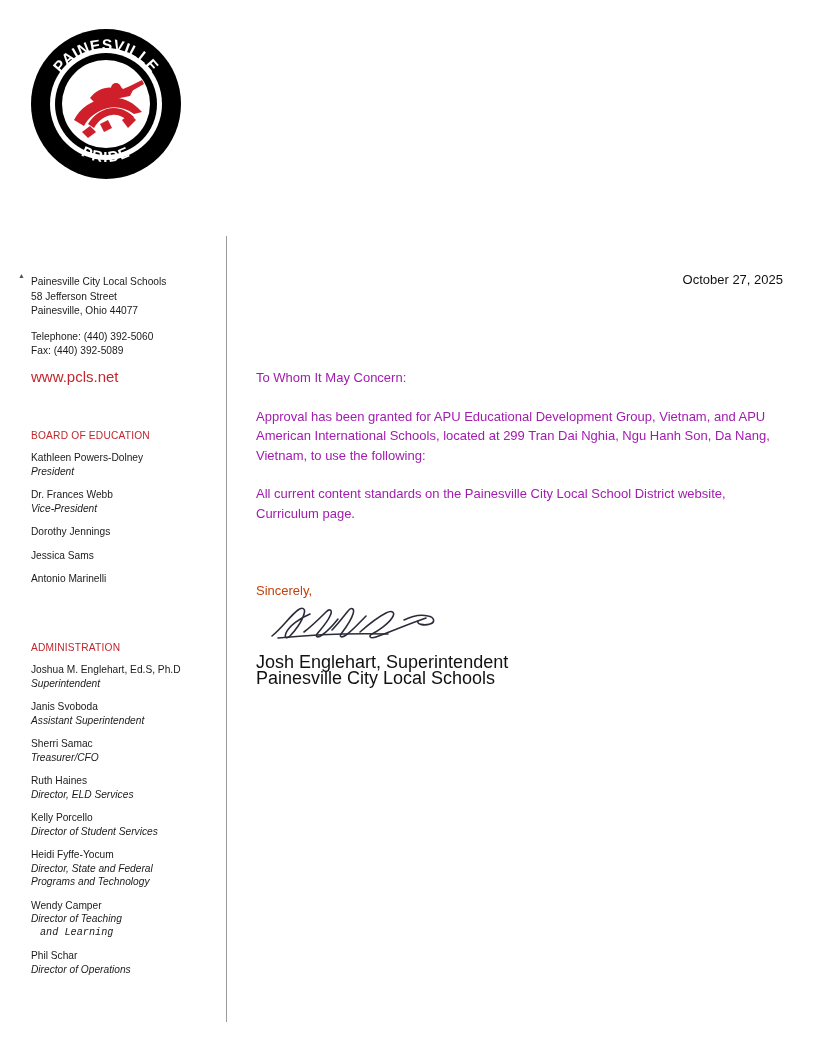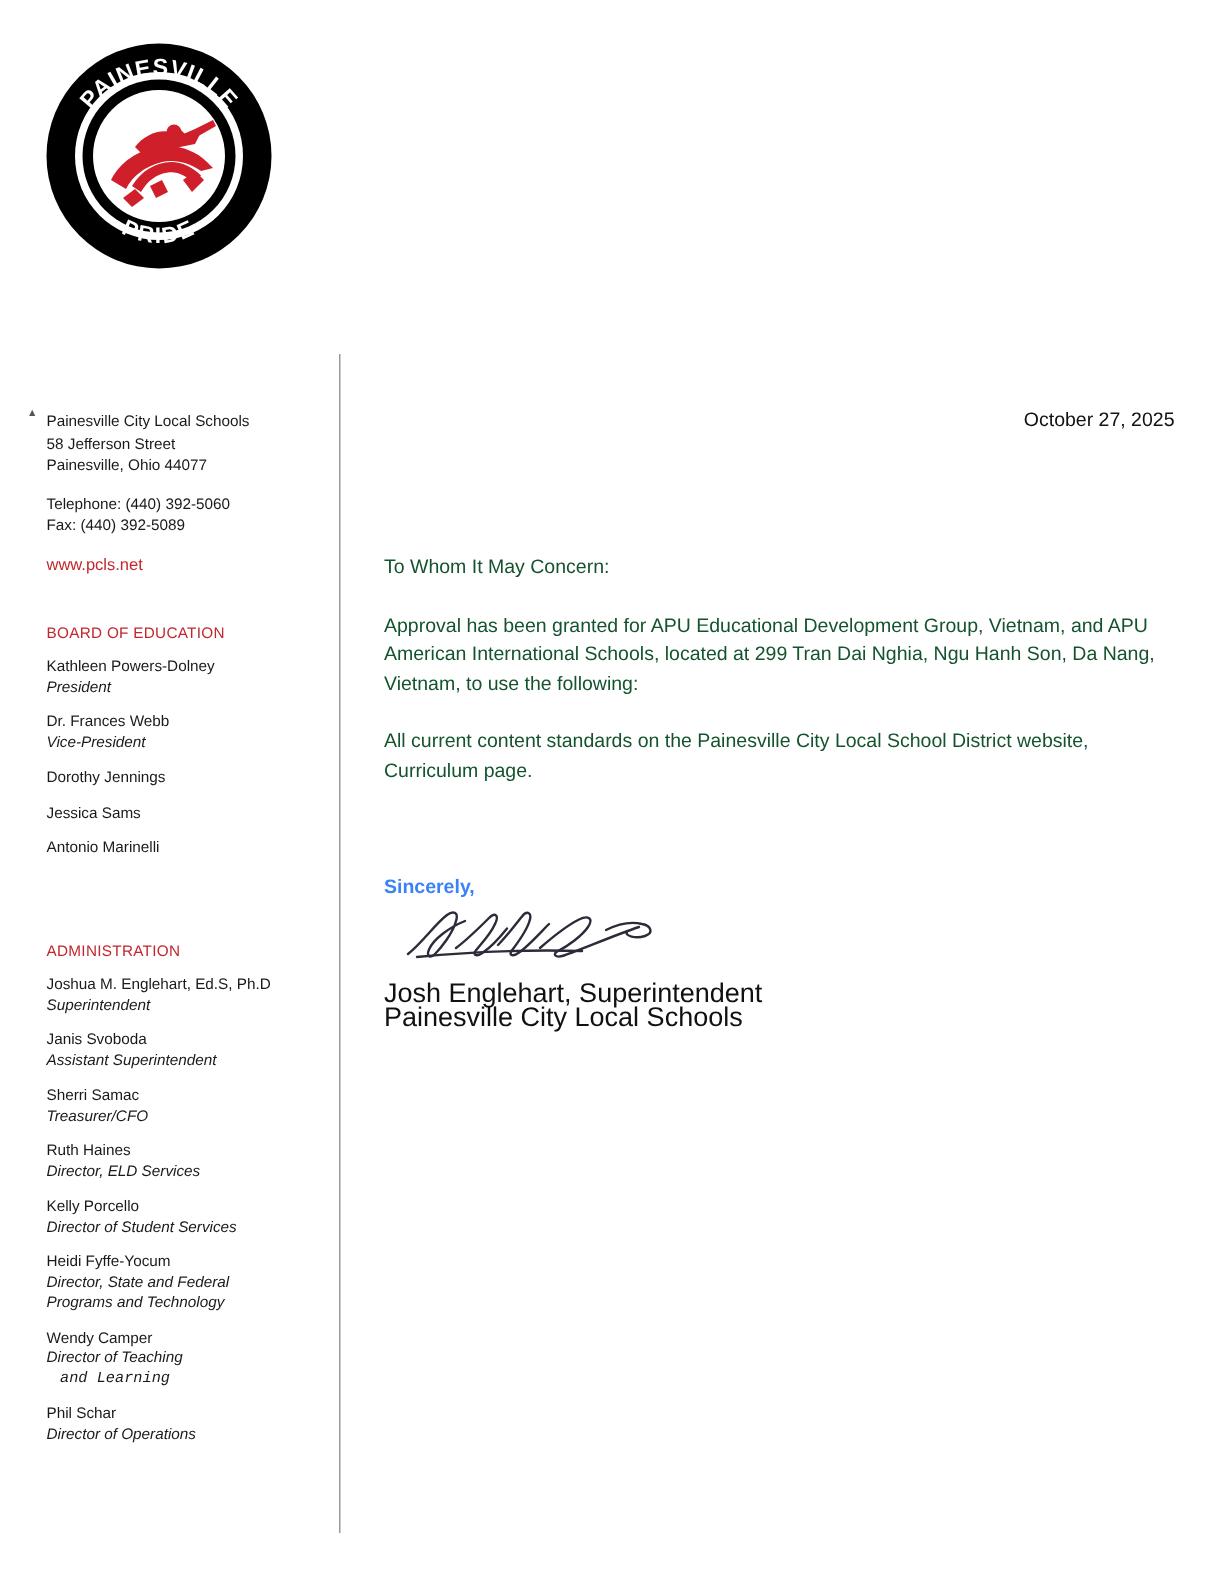--- a/index.html
+++ b/index.html
@@ -50,31 +50,31 @@
     left: 31px;
     top: 275px;
     width: 190px;
     font-size: 10.2px;
     line-height: 14.5px;
     color: #1a1a1a;
   }
   .contact-block .group { margin-bottom: 11px; }
   .web-link {
     color: #c1272d;
-    font-size: 11px;
+    font-size: 15px;
     text-decoration: none;
     display: block;
     margin-bottom: 13px;
   }
 
   .section-head {
     color: #c1272d;
     font-size: 10.2px;
     letter-spacing: 0.2px;
-    margin: 4px 0 10px 0;
+    margin: 17px 0 10px 0;
   }
 
   .person {
     margin-bottom: 10px;
   }
   .person .name {
     font-size: 10.2px;
     line-height: 13.5px;
     color: #1a1a1a;
   }
@@ -123,31 +123,30 @@
     color: #111;
   }
 
   .letter-body {
     position: absolute;
     left: 256px;
     top: 368px;
     width: 530px;
     font-size: 13px;
     line-height: 19.5px;
-    color: #14532d;
+    color: #a21caf;
   }
   .letter-body p { margin: 0 0 19px 0; }
 
   .sign-off {
     position: absolute;
     left: 256px;
     top: 583px;
     font-size: 13px;
-    color: #3b82f6;
-    font-weight: bold;
+    color: #c2410c;
   }
 
   .signature-img {
     position: absolute;
     left: 268px;
     top: 602px;
     width: 175px;
     height: 42px;
   }
 

